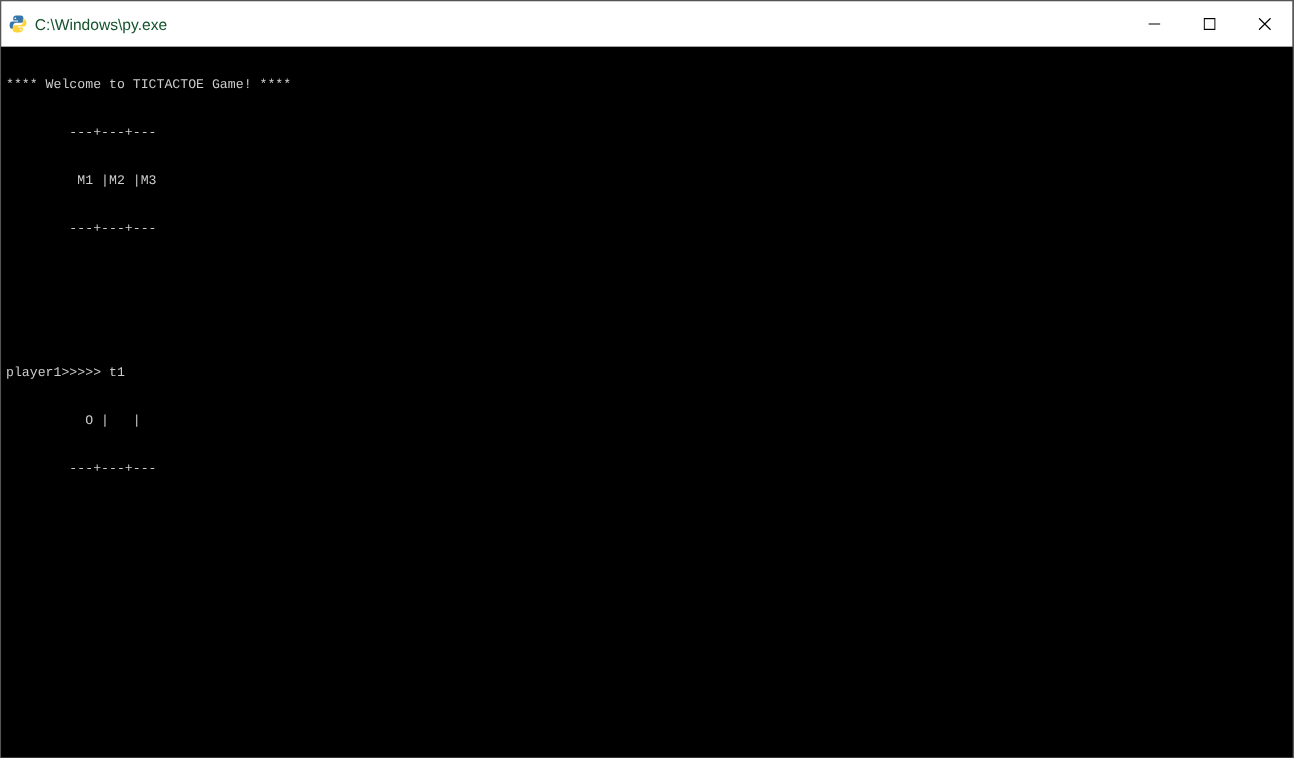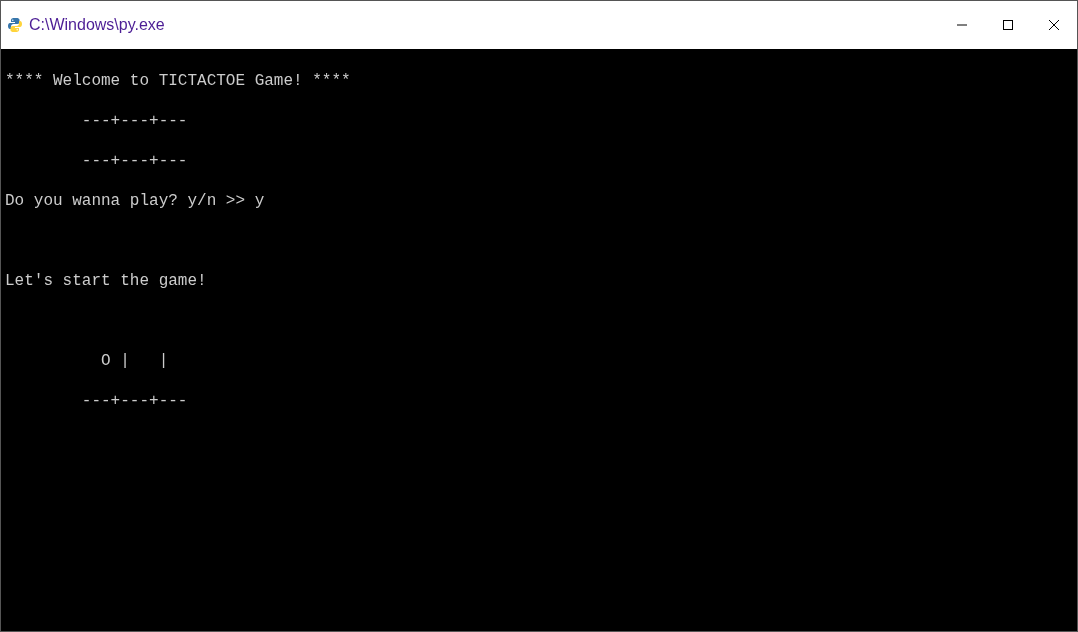--- a/index.html
+++ b/index.html
@@ -16,27 +16,27 @@
     }
     .window {
       width: 1078px;
       height: 632px;
       background: #000;
       display: flex;
       flex-direction: column;
       border: 1px solid #555;
     }
     .titlebar {
-      height: 48px;
+      height: 38px;
       background: #fff;
       display: flex;
       align-items: center;
       padding-left: 6px;
-      color: #4c1d95;
-      font-size: 16px;
+      color: #14532d;
+      font-size: 13px;
       user-select: none;
     }
     .titlebar-icon {
       width: 16px;
       height: 16px;
       margin-right: 6px;
       display: flex;
       align-items: center;
       justify-content: center;
     }
@@ -63,21 +63,21 @@
       font-family: "Segoe UI", sans-serif;
       font-size: 13px;
       color: #000;
       cursor: pointer;
     }
     .terminal {
       flex: 1;
       background: #000;
       color: #ccc;
       font-family: Consolas, "Courier New", monospace;
-      font-size: 16px;
+      font-size: 11px;
       line-height: 20px;
       padding: 2px 4px;
       white-space: pre;
       overflow: hidden;
     }
     .term-line {
       display: block;
       min-height: 20px;
     }
   </style>
@@ -109,25 +109,25 @@
         <svg width="10" height="10" viewBox="0 0 10 10">
             <path d="M0 0 L10 10 M10 0 L0 10" stroke="#000" stroke-width="1"></path>
           </svg>
       </div>
     </div>
   </div>
 
   <div class="terminal">
 <span class="term-line">**** Welcome to TICTACTOE Game! ****</span>
 <span class="term-line">        ---+---+---</span>
+<span class="term-line">         M1 |M2 |M3</span>
 <span class="term-line">        ---+---+---</span>
-<span class="term-line">Do you wanna play? y/n &gt;&gt; y</span>
 <span class="term-line"></span>
-<span class="term-line">Let's start the game!</span>
 <span class="term-line"></span>
+<span class="term-line">player1&gt;&gt;&gt;&gt;&gt; t1</span>
 <span class="term-line">          O |   |</span>
 <span class="term-line">        ---+---+---</span>
 
 
 
 
 
 
 
 

